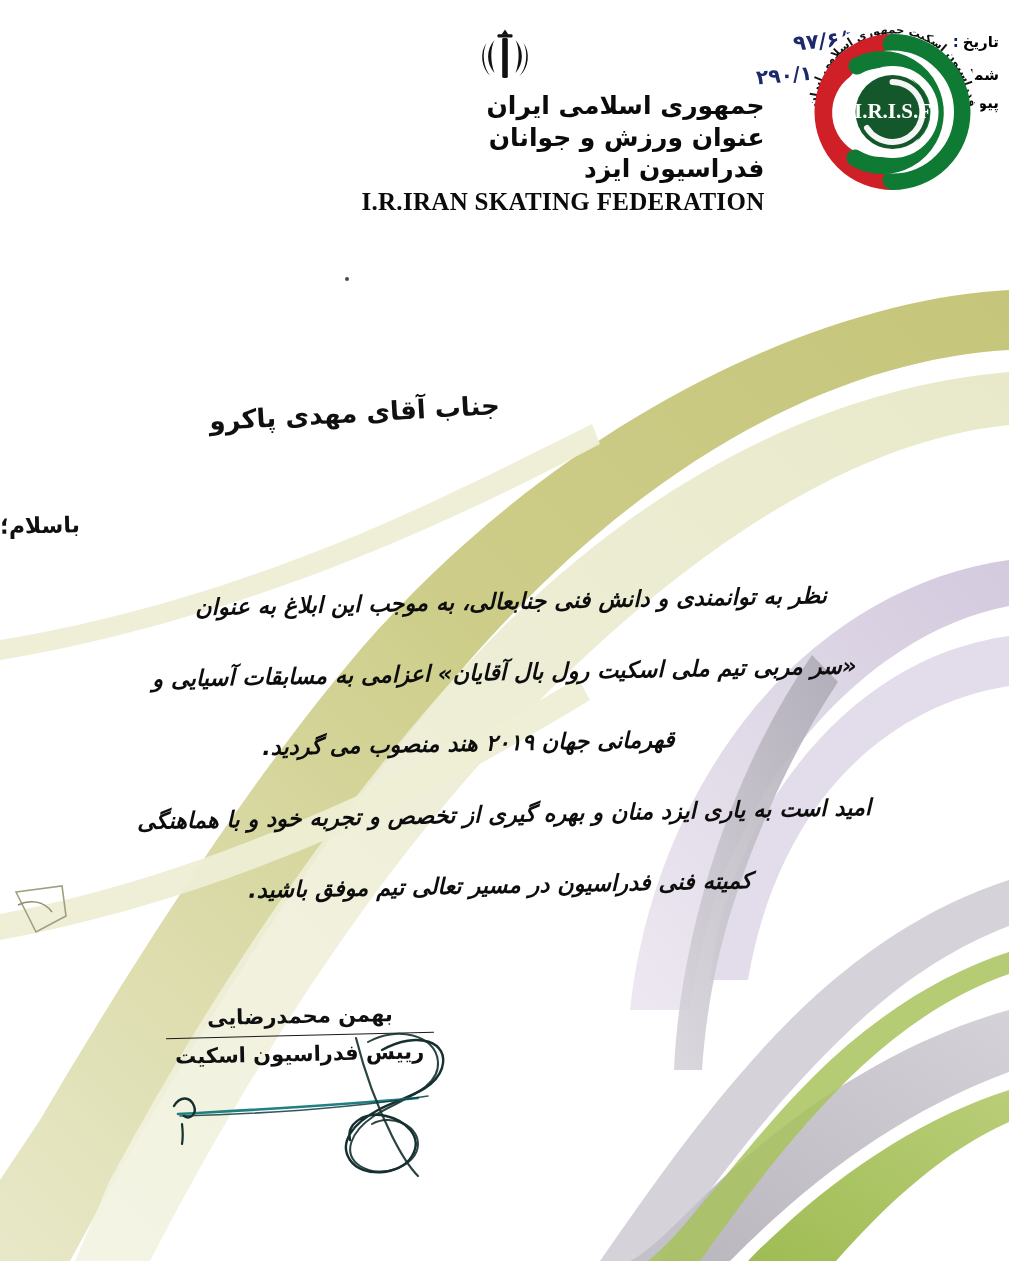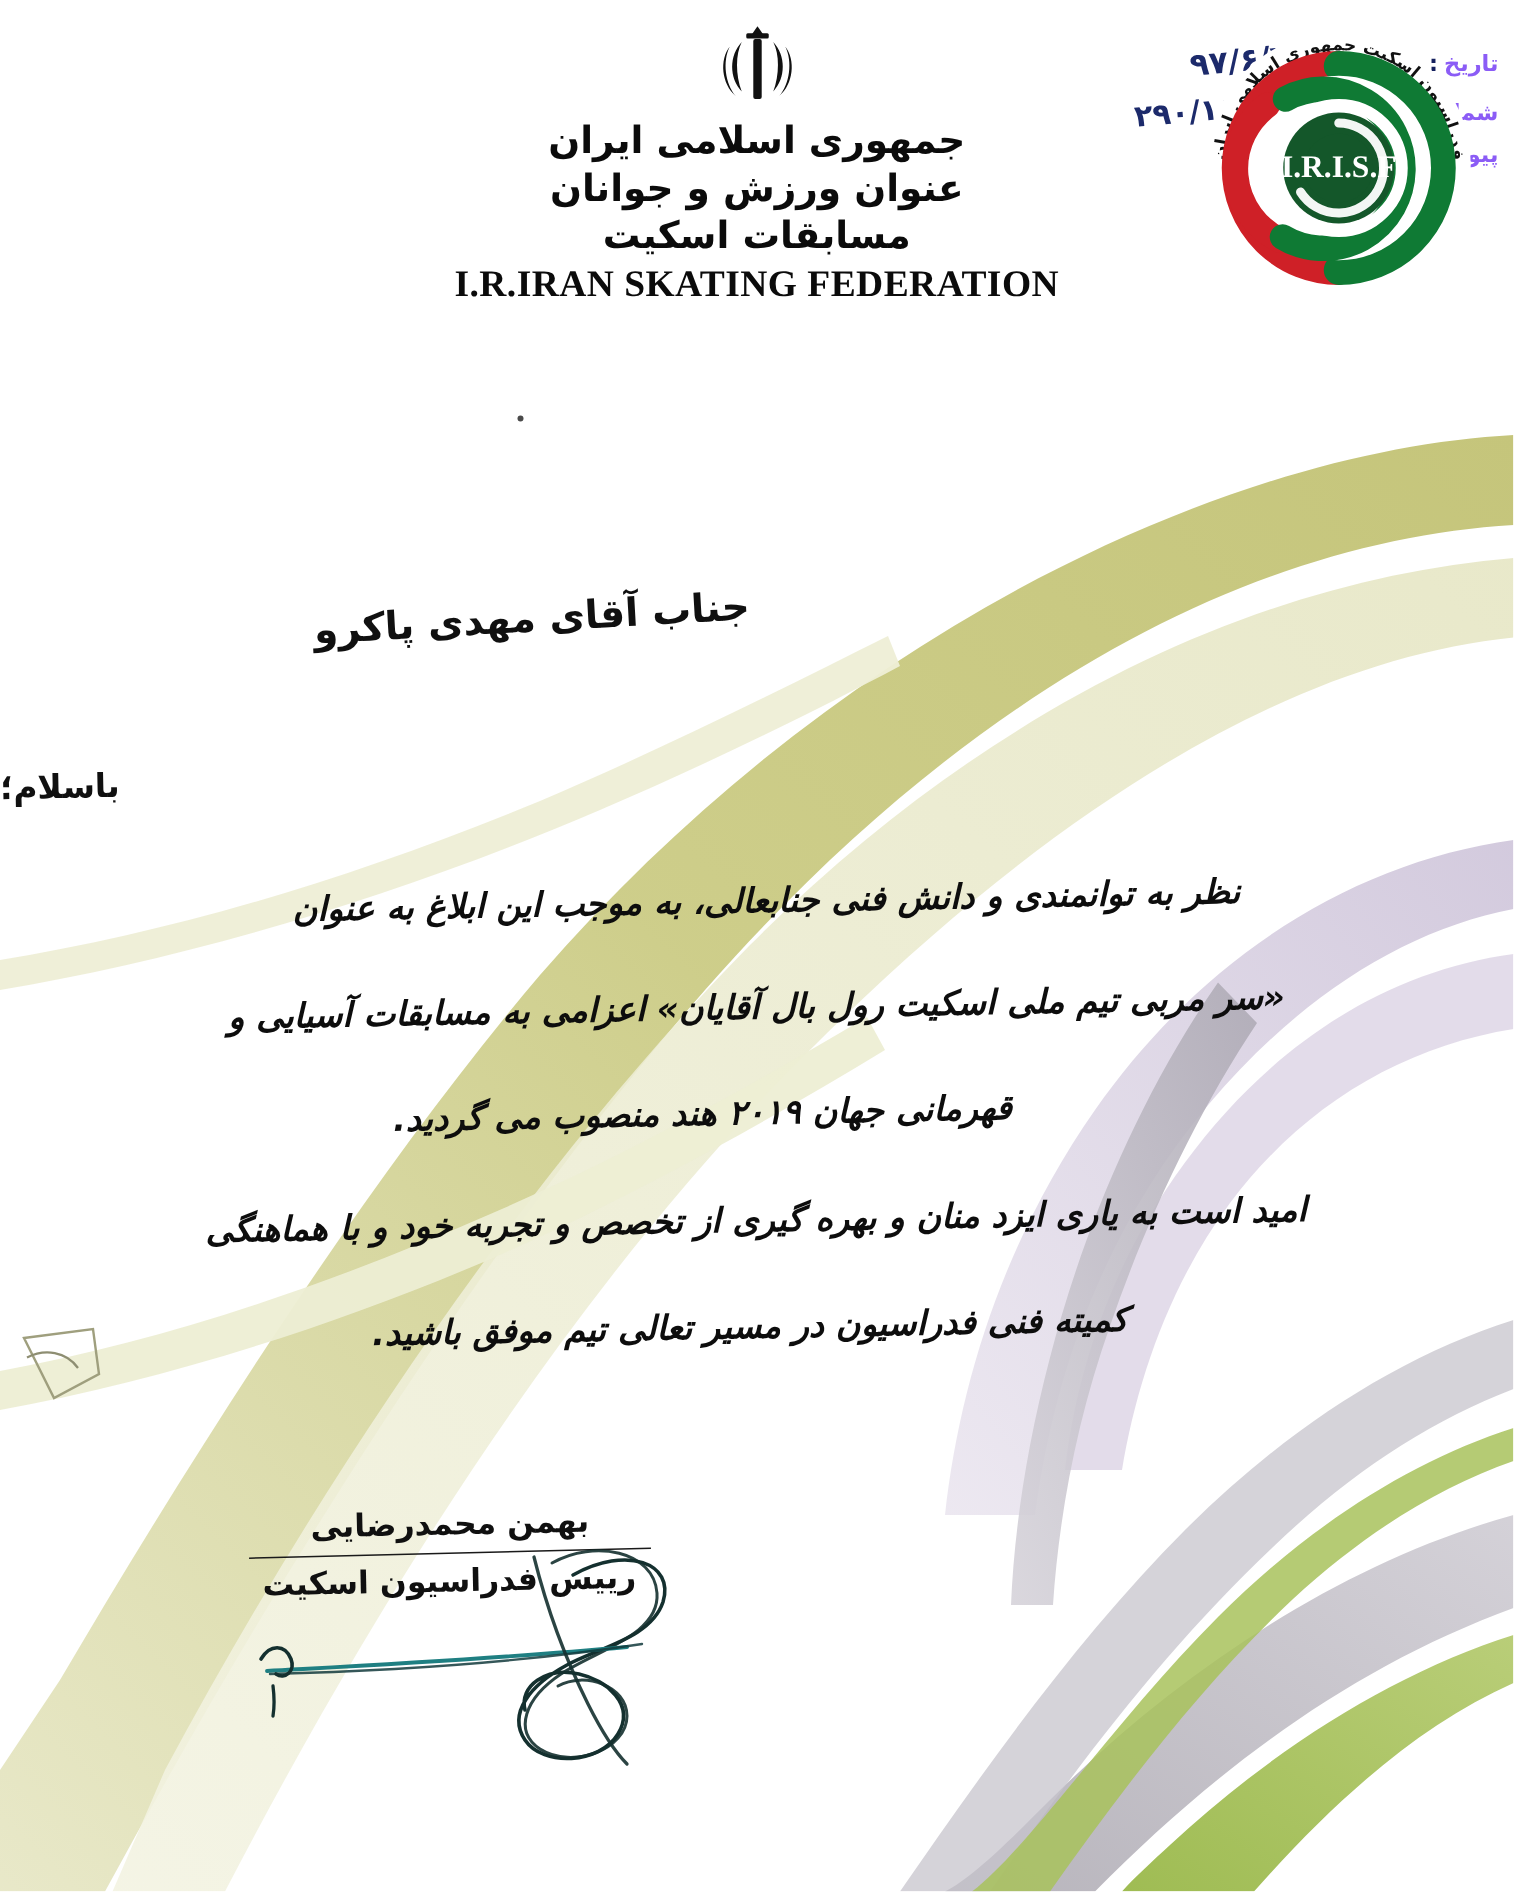--- a/index.html
+++ b/index.html
@@ -44,21 +44,21 @@
     align-items: baseline;
     justify-content: flex-start;
     gap: 4px;
     height: 33px;
     padding-right: 10px;
     white-space: nowrap;
   }
   .meta-label {
     font-size: 15px;
     font-weight: 700;
-    color: #8b5cf6;
+    color: #000000;
     letter-spacing: 0px;
   }
   .meta-colon {
     font-size: 15px;
     color: #15205e;
     font-weight: 700;
   }
   .meta-dots {
     flex: 0 0 auto;
     border-bottom: 2px dotted #15205e;
@@ -77,23 +77,23 @@
   .meta-hand.num {
     font-size: 20px;
     letter-spacing: 0.5px;
   }
 
   .hdr-center {
     position: absolute;
     top: 10px;
     left: 0;
     right: 0;
-    margin: 0 auto;
+    margin: 12px auto;
     width: 520px;
-    text-align: center;
+    text-align: right;
   }
   .emblem {
     display: block;
     margin: 4px auto 8px auto;
   }
   .hdr-line {
     font-size: 25px;
     font-weight: 700;
     color: #0b0b0b;
     line-height: 1.26;
@@ -377,21 +377,21 @@
         <path d="M19.5 14 c-4.2 8 -4.2 22 0 33 c-8.5 -9 -8.5 -24 0 -33 z"></path>
         <path d="M40.5 14 c4.2 8 4.2 22 0 33 c8.5 -9 8.5 -24 0 -33 z"></path>
         <path d="M11.5 17 c-5 10 -3 25 4 33 c-9.5 -8 -11 -24 -4 -33 z"></path>
         <path d="M48.5 17 c5 10 3 25 -4 33 c9.5 -8 11 -24 4 -33 z"></path>
         <path d="M22 47 h16 v4 h-16 z" opacity="0"></path>
       </g>
     </svg>
 
     <div class="hdr-line">جمهوری  اسلامی ایران</div>
     <div class="hdr-line">عنوان ورزش و جوانان</div>
-    <div class="hdr-line">مسابقات اسکیت</div>
+    <div class="hdr-line">فدراسیون ایزد</div>
     <div class="hdr-en">I.R.IRAN SKATING FEDERATION</div>
   </div>
 
   <div class="logo-wrap">
     <svg width="195" height="195" viewBox="0 0 195 195" aria-hidden="true">
       <defs>
         <path id="ringTop" d="M 22,97 A 75,75 0 0 1 173,97"></path>
         <path id="ringBot" d="M 26,97 A 71,71 0 0 0 169,97"></path>
       </defs>
 

